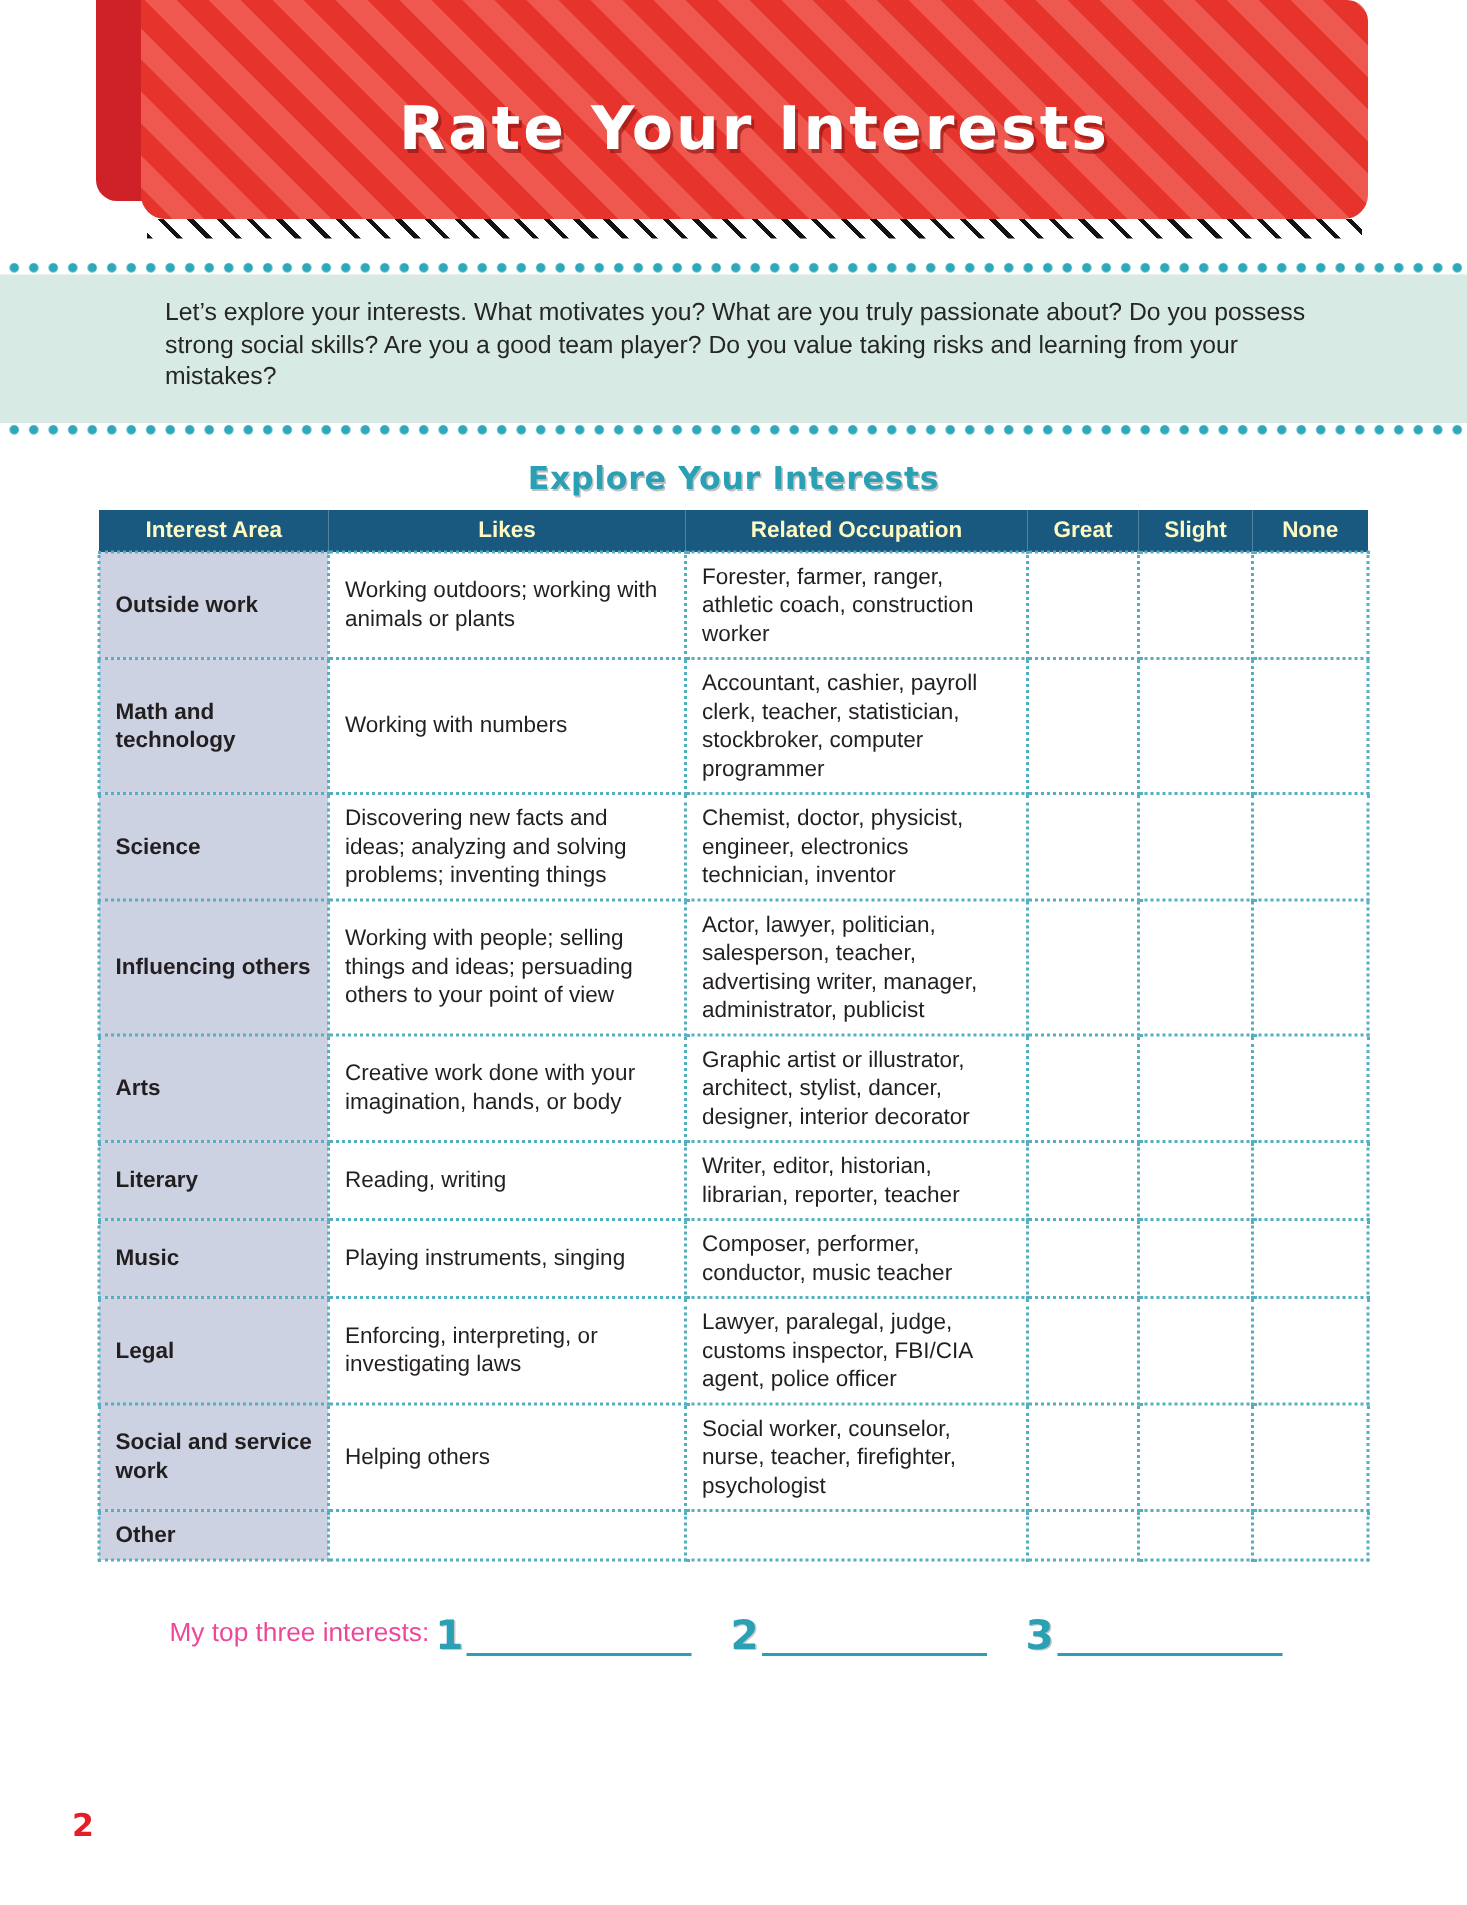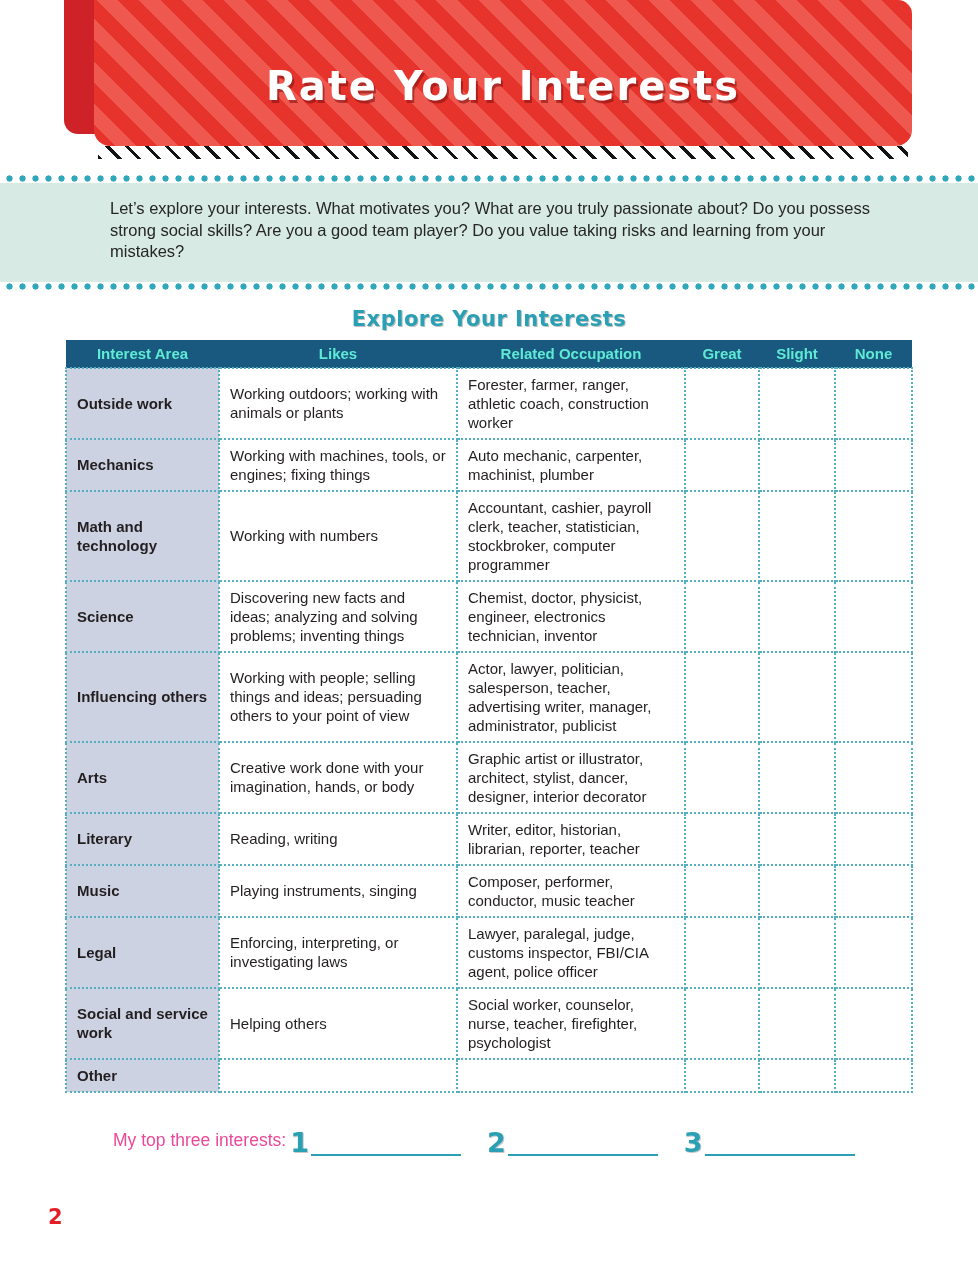--- a/index.html
+++ b/index.html
@@ -72,21 +72,21 @@
     margin: 0 auto;
     table-layout: fixed;
   }
   .c-area   { width: 153px; }
   .c-likes  { width: 238px; }
   .c-occ    { width: 228px; }
   .c-great  { width: 74px;  }
   .c-slight { width: 76px;  }
   .c-none   { width: 77px;  }
   table.interests th {
-    background: #19597f; color: #5eead4;
+    background: #19597f; color: #fef9c3;
     font-weight: bold; font-size: 15px;
     padding: 5px 4px; border: none; text-align: center; height: 26px;
   }
   table.interests td {
     border: 2px dotted #54b0c0;
     font-size: 15px; line-height: 19px; color: #231f20;
     padding: 6px 10px; vertical-align: middle; background: #ffffff;
   }
   table.interests td.area {
     background: #cdd2e3; font-weight: bold;
@@ -173,28 +173,20 @@
     </thead>
     <tbody>
       <tr class="r0">
         <td class="area">Outside work</td>
         <td>Working outdoors; working with animals or plants</td>
         <td>Forester, farmer, ranger, athletic coach, construction worker</td>
         <td class="rate"></td>
         <td class="rate"></td>
         <td class="rate"></td>
       </tr>
-      <tr class="r1">
-        <td class="area">Mechanics</td>
-        <td>Working with machines, tools, or engines; fixing things</td>
-        <td>Auto mechanic, carpenter, machinist, plumber</td>
-        <td class="rate"></td>
-        <td class="rate"></td>
-        <td class="rate"></td>
-      </tr>
       <tr class="r2">
         <td class="area">Math and technology</td>
         <td>Working with numbers</td>
         <td>Accountant, cashier, payroll clerk, teacher, statistician, stockbroker, computer programmer</td>
         <td class="rate"></td>
         <td class="rate"></td>
         <td class="rate"></td>
       </tr>
       <tr class="r3">
         <td class="area">Science</td>

